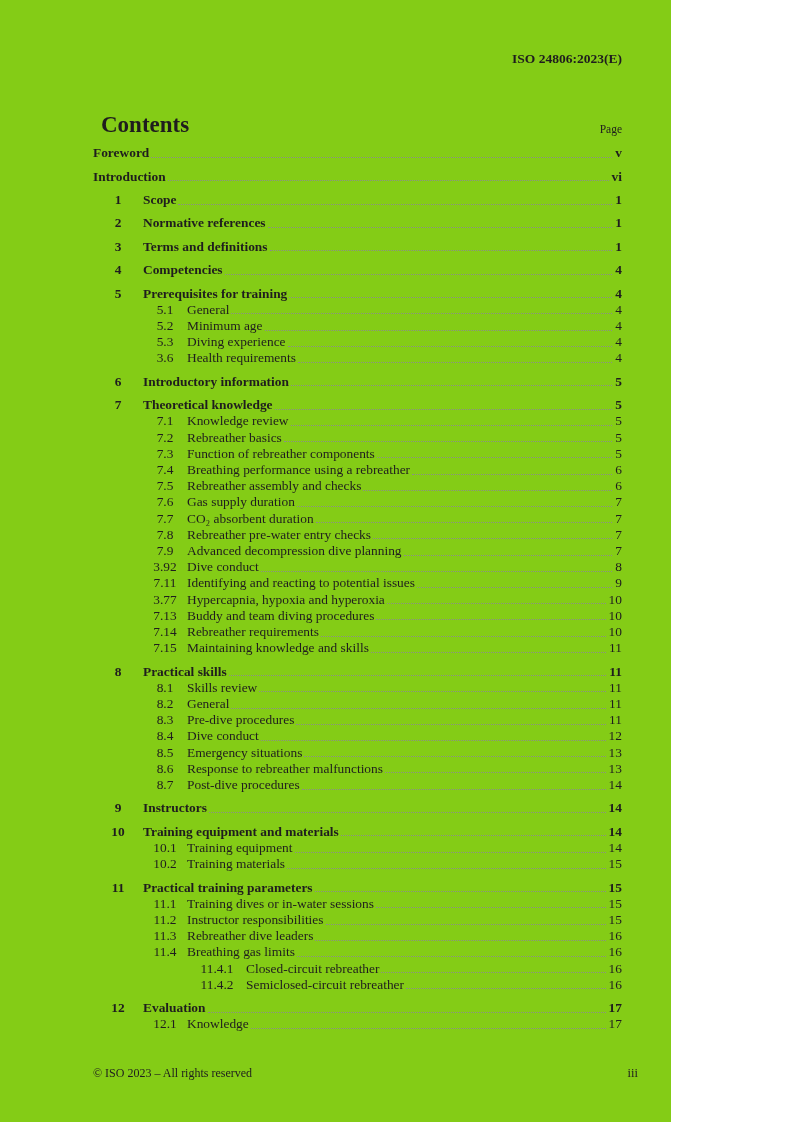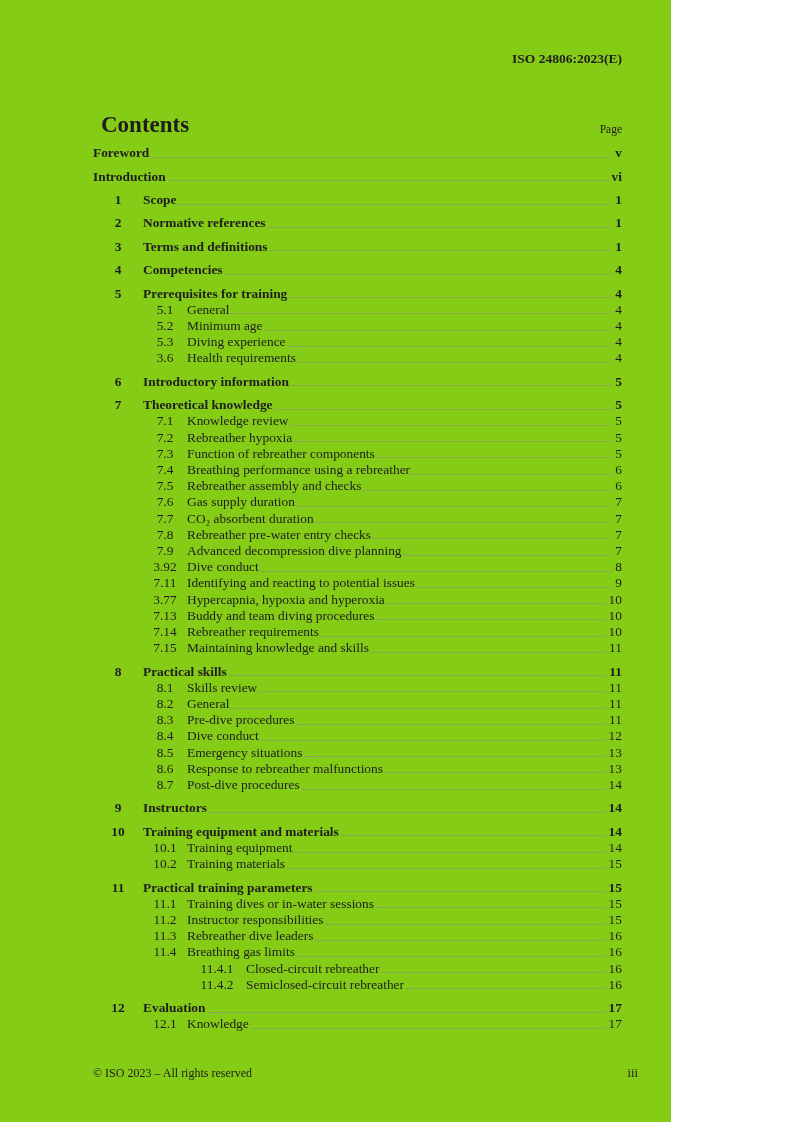--- a/index.html
+++ b/index.html
@@ -180,21 +180,21 @@
           <span class="toc-page">5</span>
         </div>
         <div class="toc-row lv2">
           <span class="toc-num">7.1</span>
           <span class="toc-title">Knowledge review</span>
           <span class="toc-leader"></span>
           <span class="toc-page">5</span>
         </div>
         <div class="toc-row lv2">
           <span class="toc-num">7.2</span>
-          <span class="toc-title">Rebreather hypoxia</span>
+          <span class="toc-title">Rebreather basics</span>
           <span class="toc-leader"></span>
           <span class="toc-page">5</span>
         </div>
         <div class="toc-row lv2">
           <span class="toc-num">7.3</span>
           <span class="toc-title">Function of rebreather components</span>
           <span class="toc-leader"></span>
           <span class="toc-page">5</span>
         </div>
         <div class="toc-row lv2">

